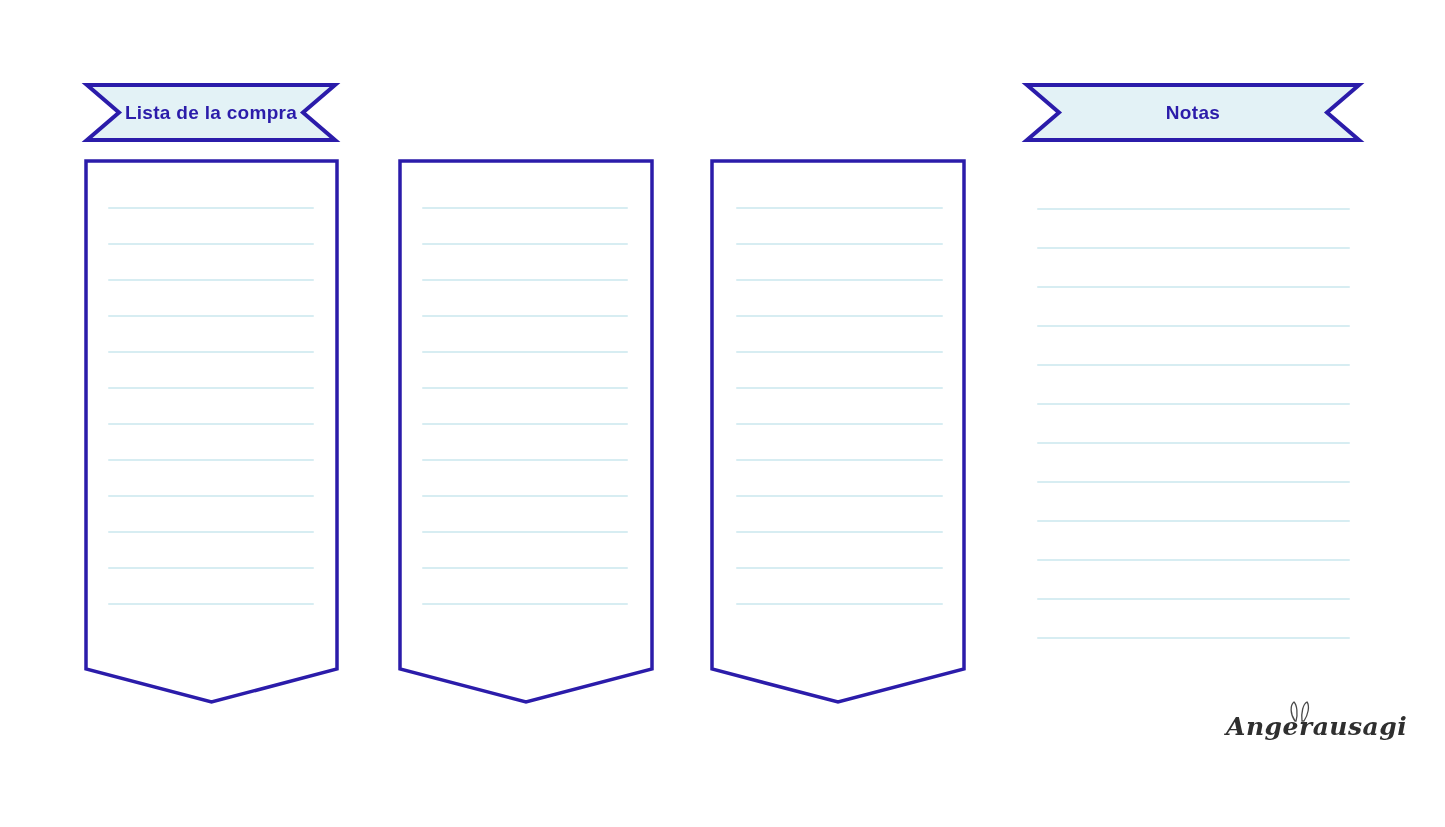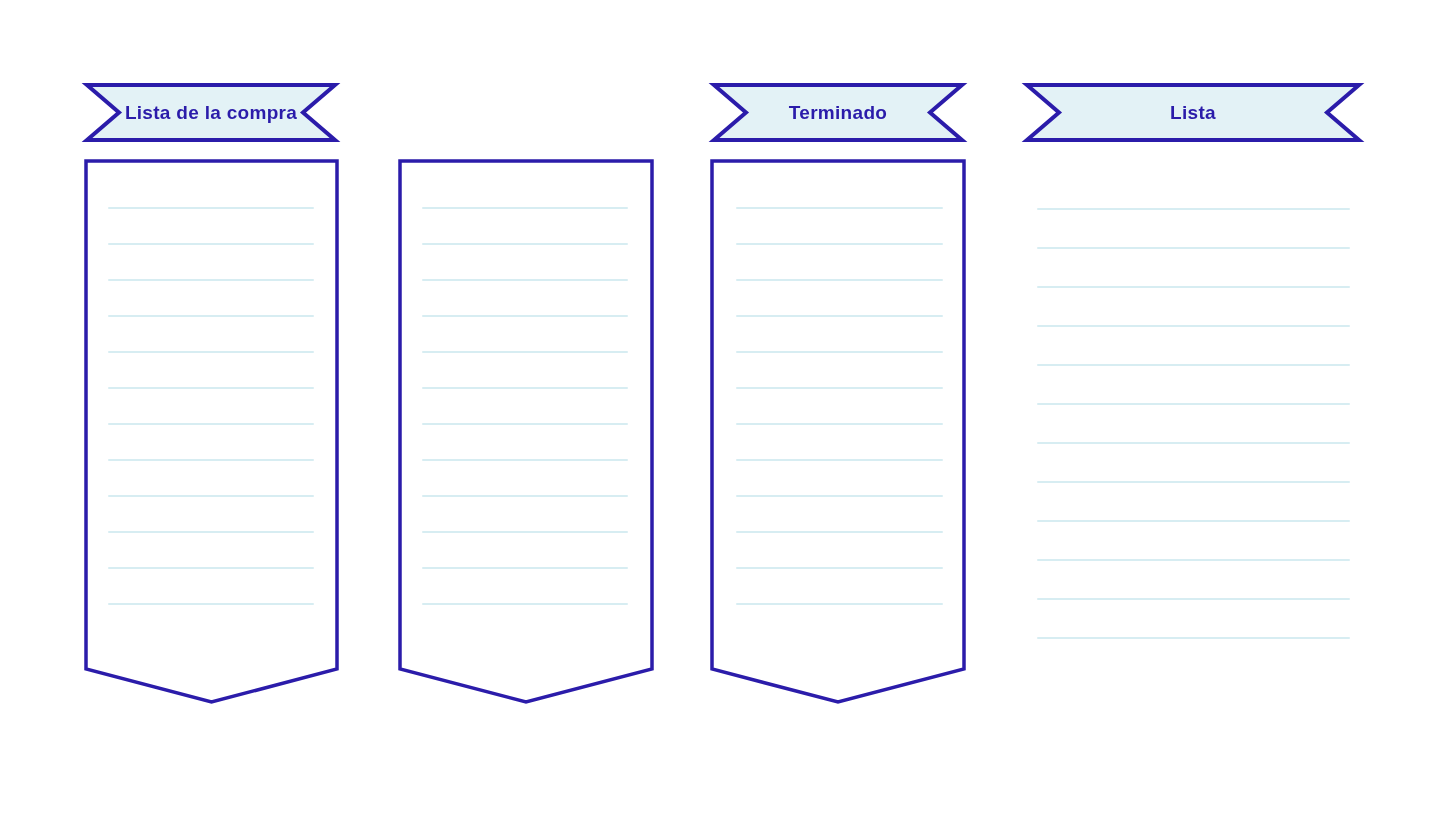--- a/index.html
+++ b/index.html
@@ -95,26 +95,20 @@
       <div class="rule-line" style="top: 192px;"></div>
       <div class="rule-line" style="top: 228px;"></div>
       <div class="rule-line" style="top: 264px;"></div>
       <div class="rule-line" style="top: 300px;"></div>
       <div class="rule-line" style="top: 336px;"></div>
       <div class="rule-line" style="top: 372px;"></div>
       <div class="rule-line" style="top: 408px;"></div>
       <div class="rule-line" style="top: 444px;"></div>
     </div>
 
-  <div class="banner c3">
-    <svg width="252" height="59" viewBox="0 0 252 59">
-      <polygon class="ribbon" points="2,2 250,2 218,29.5 250,57 2,57 34,29.5"></polygon>
-    </svg>
-    <div class="banner-label">Terminado</div>
-  </div>
   <div class="box c3">
     <svg width="256" height="546" viewBox="0 0 256 546">
       <polygon class="pennant" points="2,2 254,2 254,510 128,543 2,510"></polygon>
     </svg>
   </div>
   <div class="lines inbox3">
       <div class="rule-line" style="top: 48px;"></div>
       <div class="rule-line" style="top: 84px;"></div>
       <div class="rule-line" style="top: 120px;"></div>
       <div class="rule-line" style="top: 156px;"></div>
@@ -125,31 +119,38 @@
       <div class="rule-line" style="top: 336px;"></div>
       <div class="rule-line" style="top: 372px;"></div>
       <div class="rule-line" style="top: 408px;"></div>
       <div class="rule-line" style="top: 444px;"></div>
     </div>
 
   <div class="banner c4">
     <svg width="336" height="59" viewBox="0 0 336 59">
       <polygon class="ribbon" points="2,2 334,2 302,29.5 334,57 2,57 34,29.5"></polygon>
     </svg>
-    <div class="banner-label">Lista</div>
+    <div class="banner-label">Notas</div>
   </div>
   <div class="lines notes">
       <div class="rule-line" style="top: 49px;"></div>
       <div class="rule-line" style="top: 88px;"></div>
       <div class="rule-line" style="top: 127px;"></div>
       <div class="rule-line" style="top: 166px;"></div>
       <div class="rule-line" style="top: 205px;"></div>
       <div class="rule-line" style="top: 244px;"></div>
       <div class="rule-line" style="top: 283px;"></div>
       <div class="rule-line" style="top: 322px;"></div>
       <div class="rule-line" style="top: 361px;"></div>
       <div class="rule-line" style="top: 400px;"></div>
       <div class="rule-line" style="top: 439px;"></div>
       <div class="rule-line" style="top: 478px;"></div>
     </div>
 
+  <div class="signature">
+    <svg class="ears" width="28" height="22" viewBox="0 0 28 22">
+      <path d="M9,21 C4,14 4,5 8,2 C11,5 12,14 10,21 Z" fill="#ffffff" stroke="#4a4a4a" stroke-width="1.3"></path>
+      <path d="M16,21 C15,13 17,4 21,2 C24,6 22,15 18,21 Z" fill="#ffffff" stroke="#4a4a4a" stroke-width="1.3"></path>
+    </svg>
+    <div class="sig-text">Angerausagi</div>
+  </div>
 
 </div>
 
 </body></html>

